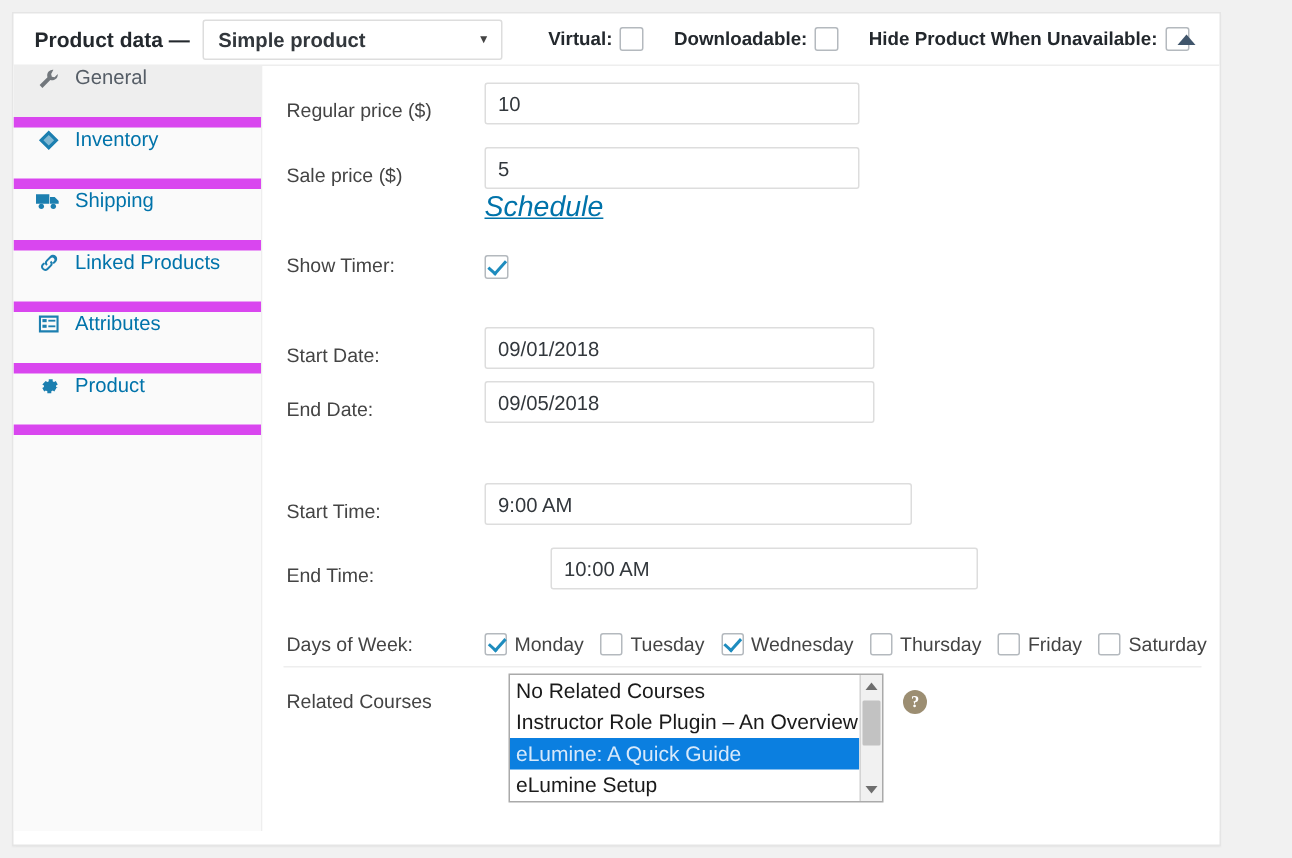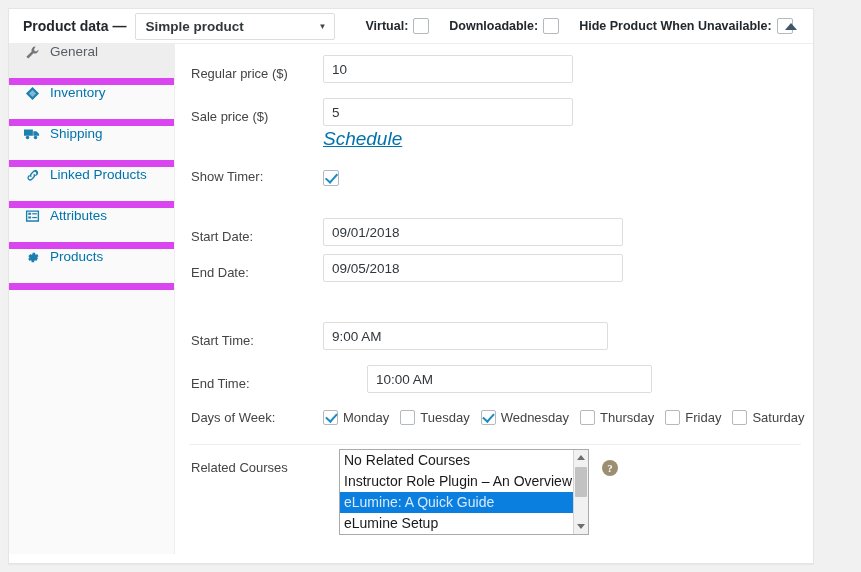--- a/index.html
+++ b/index.html
@@ -171,21 +171,21 @@
     border: 1px solid #dddddd;
     background: #fff;
     border-radius: 2px;
     padding: 0 8px;
     font-family: "Liberation Sans", sans-serif;
     font-size: 13.5px;
     color: #32373c;
     outline: none;
   }
   .w250 { width: 250px; }
-  .w290 { width: 300px; }
+  .w290 { width: 260px; }
   .w285 { width: 285px; }
 
   .schedule-link {
     font-size: 19px;
     color: #0073aa;
     font-style: italic;
     text-decoration: underline;
     cursor: pointer;
   }
 
@@ -389,21 +389,21 @@
         </span>
         <span>Attributes</span>
       </li>
       <li class="tab">
         <span class="ico">
           <svg width="15" height="15" viewBox="0 0 16 16">
               <path d="M8 5.2A2.8 2.8 0 1 0 8 10.8 2.8 2.8 0 0 0 8 5.2zm0 4.2A1.4 1.4 0 1 1 8 6.6a1.4 1.4 0 0 1 0 2.8z"></path>
               <path d="M14.4 9.3l-1.2-.7a5.4 5.4 0 0 0 0-1.2l1.2-.7-1.4-2.4-1.2.7a5.2 5.2 0 0 0-1-.6V3h-2.8v1.4a5.2 5.2 0 0 0-1 .6l-1.2-.7L3.4 6.7l1.2.7a5.4 5.4 0 0 0 0 1.2l-1.2.7 1.4 2.4 1.2-.7c.3.2.7.4 1 .6V13h2.8v-1.4c.4-.2.7-.4 1-.6l1.2.7 1.4-2.4z"></path>
             </svg>
         </span>
-        <span>Products</span>
+        <span>Product</span>
       </li>
     </ul>
 
     <div class="content">
 
       <div class="field" style="top:11px;">
         <span class="flabel">Regular price ($)</span>
         <input class="txtinput w250" type="text" value="10" style="">
       </div>
 
@@ -435,21 +435,21 @@
       <div class="field" style="top:278px;">
         <span class="flabel">Start Time:</span>
         <input class="txtinput w285" type="text" value="9:00 AM" style="">
       </div>
 
       <div class="field" style="top:321px;gap:44px;">
         <span class="flabel">End Time:</span>
         <input class="txtinput w285" type="text" value="10:00 AM" style="">
       </div>
 
-      <div class="days-row" style="top:366px;">
+      <div class="days-row" style="top:378px;">
         <span class="flabel">Days of Week:</span>
         <span class="day">
           <span class="cbx checked"></span>
           <span class="dlabel">Monday</span>
         </span>
         <span class="day">
           <span class="cbx"></span>
           <span class="dlabel">Tuesday</span>
         </span>
         <span class="day">

